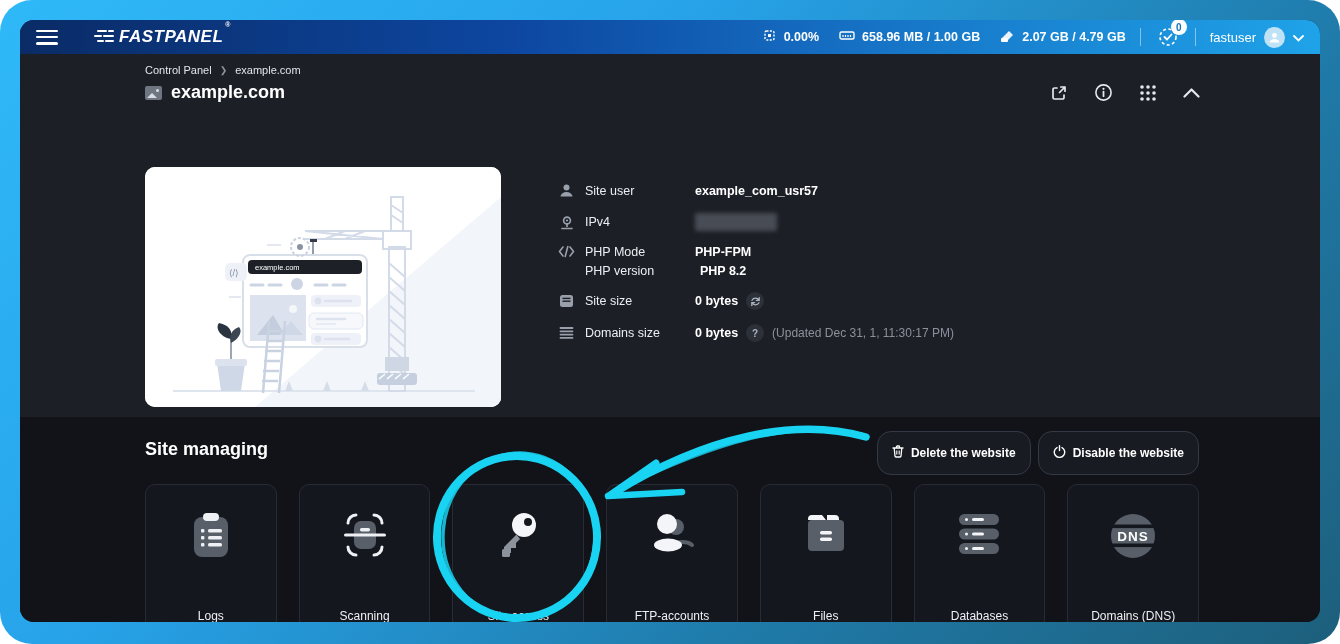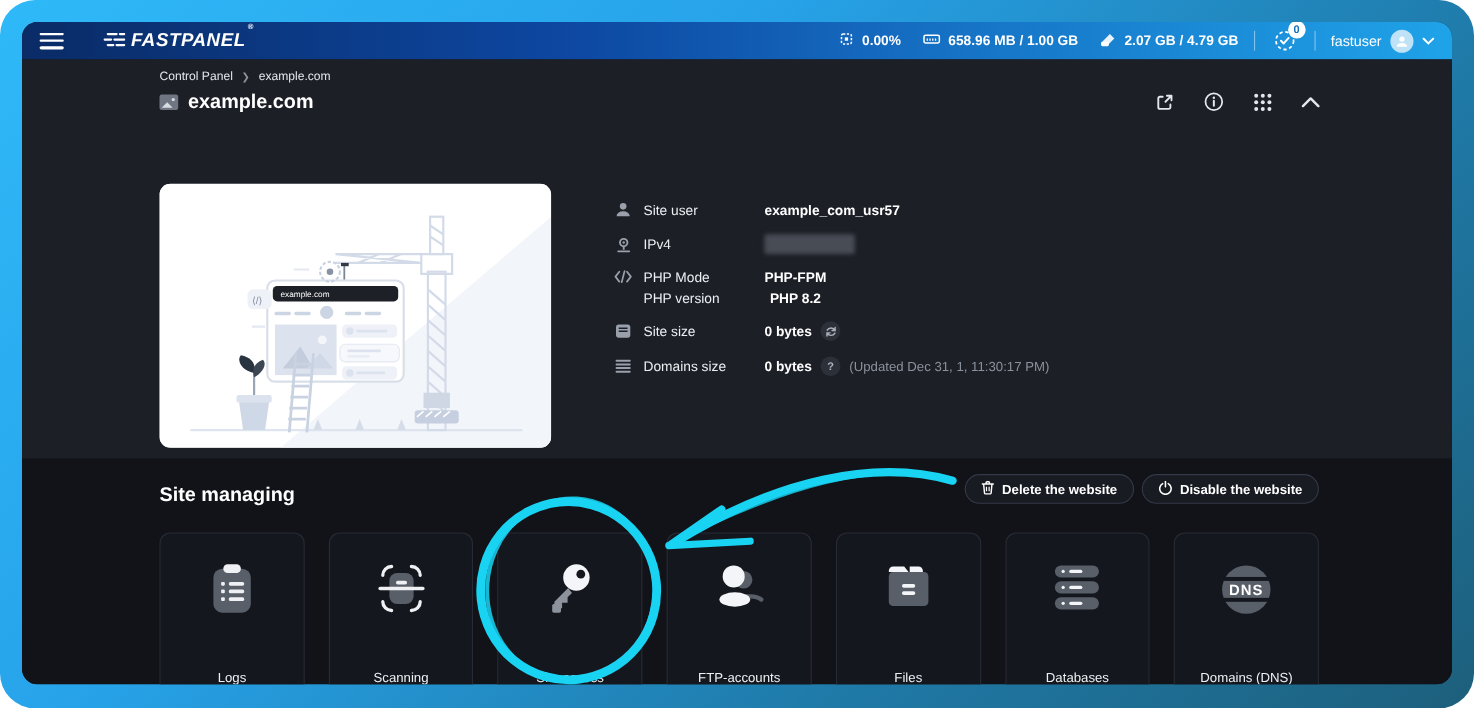--- a/index.html
+++ b/index.html
@@ -60,21 +60,21 @@
   .irow.dbl .lbl, .irow.dbl .val { display:flex; flex-direction:column; gap:5px; }
   .redacted { width:82px; height:18px; border-radius:2px; background:#484c55; filter:blur(2px); }
   .chipbtn { width:18px; height:18px; border-radius:50%; background:#2c3039; color:#aeb4be; font-size:10px;
     display:flex; align-items:center; justify-content:center; cursor:pointer; font-weight:700; }
   .upd-note { color:#8b919c; font-weight:400; font-size:12px; }
 
   
   .sect-bottom { flex:1; background:#111318; position:relative; }
   .sm-head { position:absolute; left:125px; top:22px; font-size:18px; font-weight:700; color:#ffffff; }
   .sm-actions { position:absolute; right:121px; top:14px; display:flex; gap:7px; }
-  .pill { display:flex; align-items:center; gap:7px; height:27px; padding:0 14px; border-radius:14px;
+  .pill { display:flex; align-items:center; gap:7px; height:44px; padding:0 14px; border-radius:14px;
     background:#181b22; border:1px solid #343947; color:#fff; font-size:12px; font-weight:700; cursor:pointer; }
 
   .cards { position:absolute; left:125px; right:121px; top:67px; display:flex; gap:22px; }
   .card { flex:1; height:156px; background:#15171e; border:1px solid #272b35; border-radius:10px;
     display:flex; flex-direction:column; align-items:center; justify-content:flex-end; padding-bottom:16px; cursor:pointer; position:relative; }
   .card .cico { position:absolute; top:26px; left:50%; transform:translateX(-50%); }
   .card .clabel { font-size:12px; color:#eef0f3; font-weight:400; }
 
   
   .annot { position:absolute; inset:0; pointer-events:none; z-index:60; }

